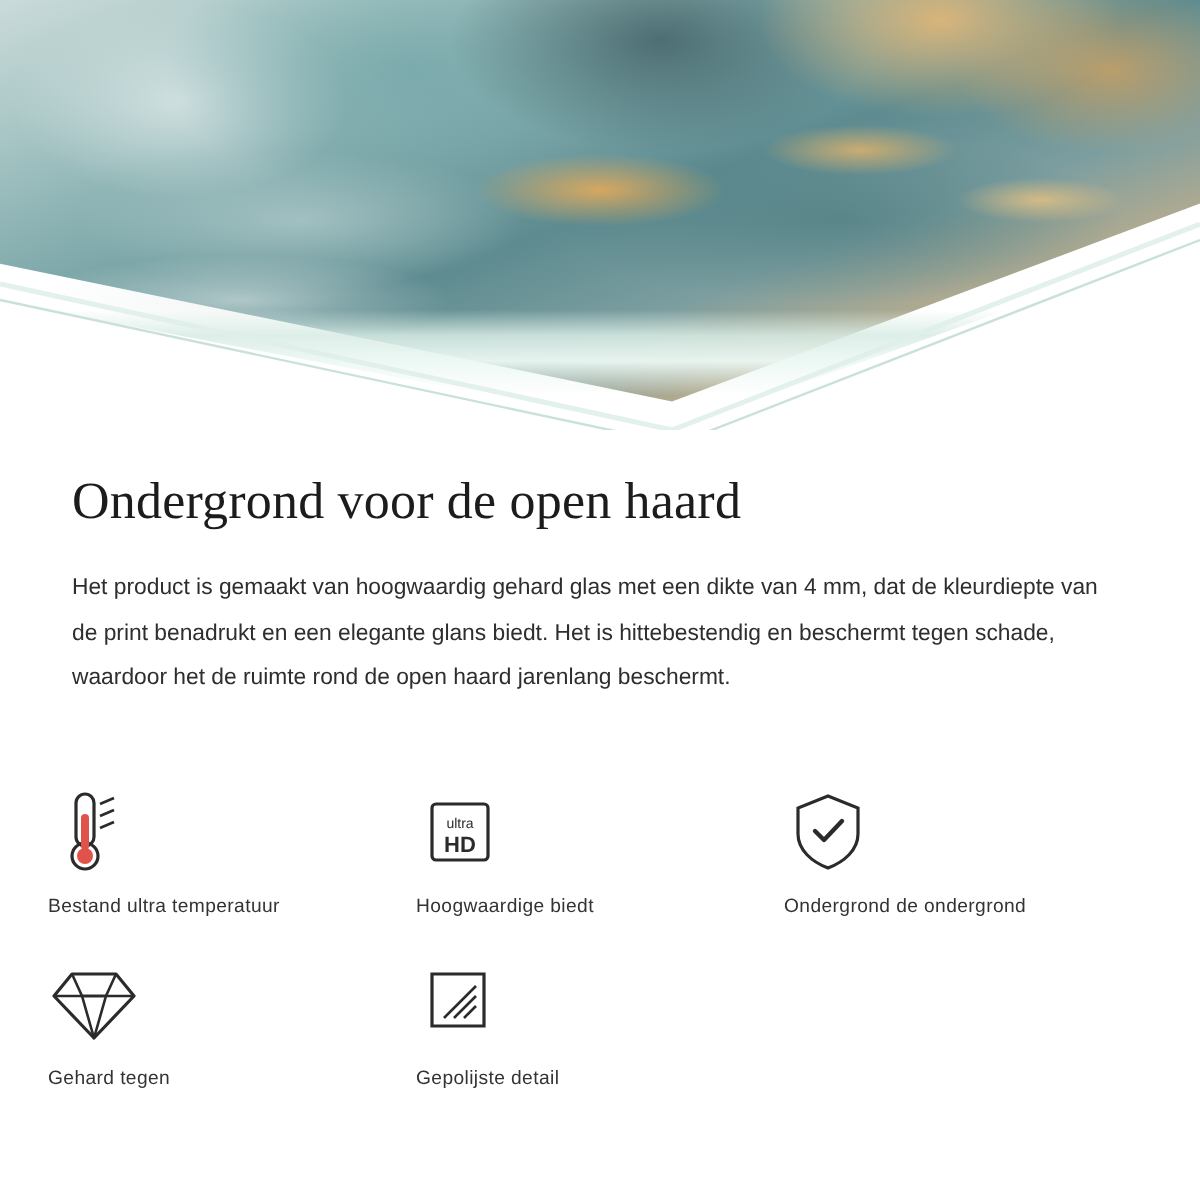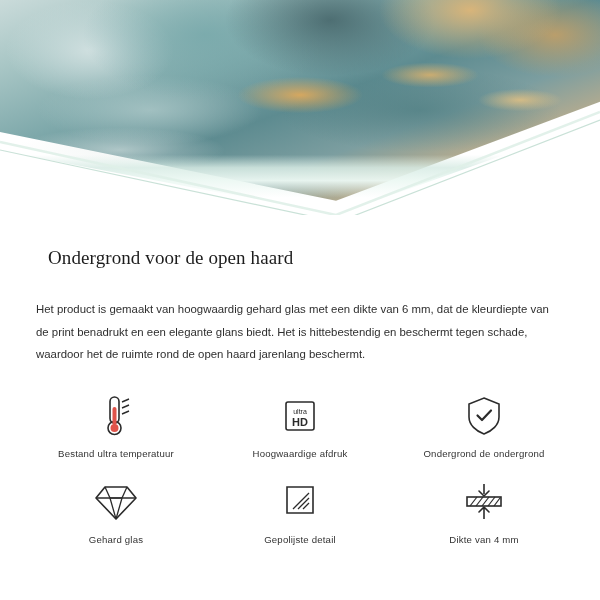--- a/index.html
+++ b/index.html
@@ -86,25 +86,25 @@
   }
 
   
   .content {
     position: absolute;
     left: 0;
     top: 220px;
     width: 600px;
   }
   .headline {
-    margin: 12px;
+    margin: 0;
     padding: 14px 36px 0 36px;
     font-family: "Liberation Serif", serif;
     font-weight: 400;
-    font-size: 19px;
+    font-size: 26px;
     line-height: 1.28;
     color: #1c1c1c;
     letter-spacing: 0.1px;
   }
   .headline .l2 { display: block; }
   .body-copy {
     margin: 0;
     padding: 16px 36px 0 36px;
     font-size: 11.4px;
     line-height: 1.95;
@@ -119,21 +119,21 @@
     width: 600px;
     display: grid;
     grid-template-columns: repeat(3, 1fr);
     grid-row-gap: 18px;
     padding: 0 24px;
     box-sizing: border-box;
   }
   .feature {
     display: flex;
     flex-direction: column;
-    align-items: center;
+    align-items: flex-start;
     justify-content: flex-start;
     text-align: center;
   }
   .feature-icon {
     height: 48px;
     display: flex;
     align-items: center;
     justify-content: center;
   }
   .feature-label {
@@ -163,21 +163,21 @@
     <svg class="sparkle" viewBox="0 0 42 42">
       <path d="M21 1 L23.6 18.4 L41 21 L23.6 23.6 L21 41 L18.4 23.6 L1 21 L18.4 18.4 Z" fill="#ffffff" opacity="0.95"></path>
       <path d="M21 7 L22.4 19.6 L35 21 L22.4 22.4 L21 35 L19.6 22.4 L7 21 L19.6 19.6 Z" fill="#ffffff"></path>
     </svg>
   </div>
 
   <div class="content">
     <h1 class="headline">
       <span>Ondergrond voor de open haard</span>
     </h1>
-    <p class="body-copy">Het product is gemaakt van hoogwaardig gehard glas met een dikte van 6 mm, dat de kleurdiepte van de print benadrukt en een elegante glans biedt. Het is hittebestendig en beschermt tegen schade, waardoor het de ruimte rond de open haard jarenlang beschermt.</p>
+    <p class="body-copy">Het product is gemaakt van hoogwaardig gehard glas met een dikte van 4 mm, dat de kleurdiepte van de print benadrukt en een elegante glans biedt. Het is hittebestendig en beschermt tegen schade, waardoor het de ruimte rond de open haard jarenlang beschermt.</p>
   </div>
 
   <div class="features">
 
     <div class="feature">
       <div class="feature-icon">
         <svg width="40" height="46" viewBox="0 0 40 46">
           <rect x="14" y="4" width="9" height="26" rx="4.5" fill="none" stroke="#2b2b2b" stroke-width="1.6"></rect>
           <circle cx="18.5" cy="35" r="6.5" fill="none" stroke="#2b2b2b" stroke-width="1.6"></circle>
           <rect x="16.5" y="14" width="4" height="18" rx="2" fill="#e0534a"></rect>
@@ -191,21 +191,21 @@
     </div>
 
     <div class="feature">
       <div class="feature-icon">
         <svg width="44" height="44" viewBox="0 0 44 44">
           <rect x="8" y="8" width="28" height="28" rx="2" fill="none" stroke="#2b2b2b" stroke-width="1.6"></rect>
           <text x="22" y="20" text-anchor="middle" font-family="Liberation Sans, sans-serif" font-size="7" fill="#2b2b2b">ultra</text>
           <text x="22" y="32" text-anchor="middle" font-family="Liberation Sans, sans-serif" font-size="11" font-weight="bold" fill="#2b2b2b">HD</text>
         </svg>
       </div>
-      <div class="feature-label">Hoogwaardige afdruk</div>
+      <div class="feature-label">Hoogwaardige biedt</div>
     </div>
 
     <div class="feature">
       <div class="feature-icon">
         <svg width="44" height="46" viewBox="0 0 44 46">
           <path d="M22 5 L37 11 V24 C37 32 30 38 22 41 C14 38 7 32 7 24 V11 Z" fill="none" stroke="#2b2b2b" stroke-width="1.6"></path>
           <path d="M15.5 22.5 L20 27 L29 17.5" fill="none" stroke="#2b2b2b" stroke-width="2.2" stroke-linecap="round" stroke-linejoin="round"></path>
         </svg>
       </div>
       <div class="feature-label">Ondergrond de ondergrond</div>
@@ -214,47 +214,30 @@
     <div class="feature">
       <div class="feature-icon">
         <svg width="46" height="42" viewBox="0 0 46 42">
           <path d="M12 6 H34 L43 17 L23 38 L3 17 Z" fill="none" stroke="#2b2b2b" stroke-width="1.6" stroke-linejoin="round"></path>
           <path d="M3 17 H43" stroke="#2b2b2b" stroke-width="1.3"></path>
           <path d="M12 6 L17 17 L23 38" fill="none" stroke="#2b2b2b" stroke-width="1.3"></path>
           <path d="M34 6 L29 17 L23 38" fill="none" stroke="#2b2b2b" stroke-width="1.3"></path>
           <path d="M17 17 H29" stroke="#2b2b2b" stroke-width="1.3"></path>
         </svg>
       </div>
-      <div class="feature-label">Gehard glas</div>
+      <div class="feature-label">Gehard tegen</div>
     </div>
 
     <div class="feature">
       <div class="feature-icon">
         <svg width="42" height="42" viewBox="0 0 42 42">
           <path d="M8 6 H34 V32 H8 Z" fill="none" stroke="#2b2b2b" stroke-width="1.6"></path>
           <line x1="14" y1="28" x2="30" y2="12" stroke="#2b2b2b" stroke-width="1.3"></line>
           <line x1="19" y1="28" x2="30" y2="17" stroke="#2b2b2b" stroke-width="1.3"></line>
           <line x1="24" y1="28" x2="30" y2="22" stroke="#2b2b2b" stroke-width="1.3"></line>
         </svg>
       </div>
       <div class="feature-label">Gepolijste detail</div>
     </div>
 
-    <div class="feature">
-      <div class="feature-icon">
-        <svg width="46" height="44" viewBox="0 0 46 44">
-          <line x1="23" y1="4" x2="23" y2="14" stroke="#2b2b2b" stroke-width="1.6"></line>
-          <path d="M18 11 L23 16 L28 11" fill="none" stroke="#2b2b2b" stroke-width="1.6" stroke-linecap="round" stroke-linejoin="round"></path>
-          <rect x="6" y="17" width="34" height="9" fill="none" stroke="#2b2b2b" stroke-width="1.6"></rect>
-          <line x1="9" y1="26" x2="16" y2="17" stroke="#2b2b2b" stroke-width="1.2"></line>
-          <line x1="15" y1="26" x2="22" y2="17" stroke="#2b2b2b" stroke-width="1.2"></line>
-          <line x1="21" y1="26" x2="28" y2="17" stroke="#2b2b2b" stroke-width="1.2"></line>
-          <line x1="27" y1="26" x2="34" y2="17" stroke="#2b2b2b" stroke-width="1.2"></line>
-          <line x1="33" y1="26" x2="39" y2="18" stroke="#2b2b2b" stroke-width="1.2"></line>
-          <line x1="23" y1="39" x2="23" y2="29" stroke="#2b2b2b" stroke-width="1.6"></line>
-          <path d="M18 32 L23 27 L28 32" fill="none" stroke="#2b2b2b" stroke-width="1.6" stroke-linecap="round" stroke-linejoin="round"></path>
-        </svg>
-      </div>
-      <div class="feature-label">Dikte van 4 mm</div>
-    </div>
 
   </div>
 </div>
 
 </body></html>

